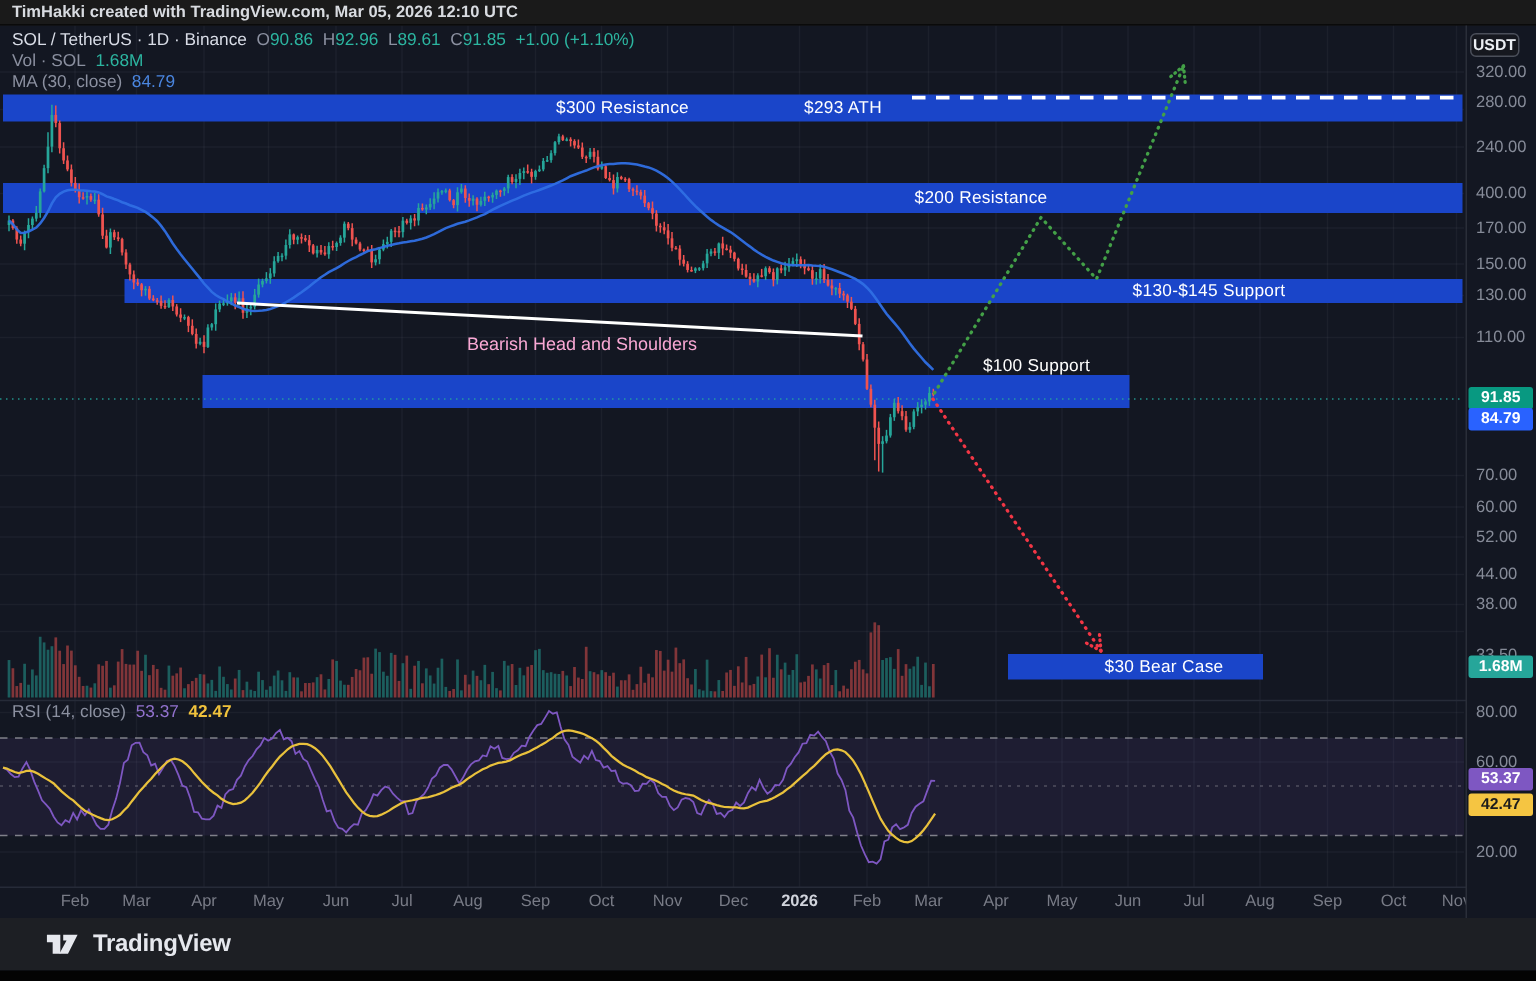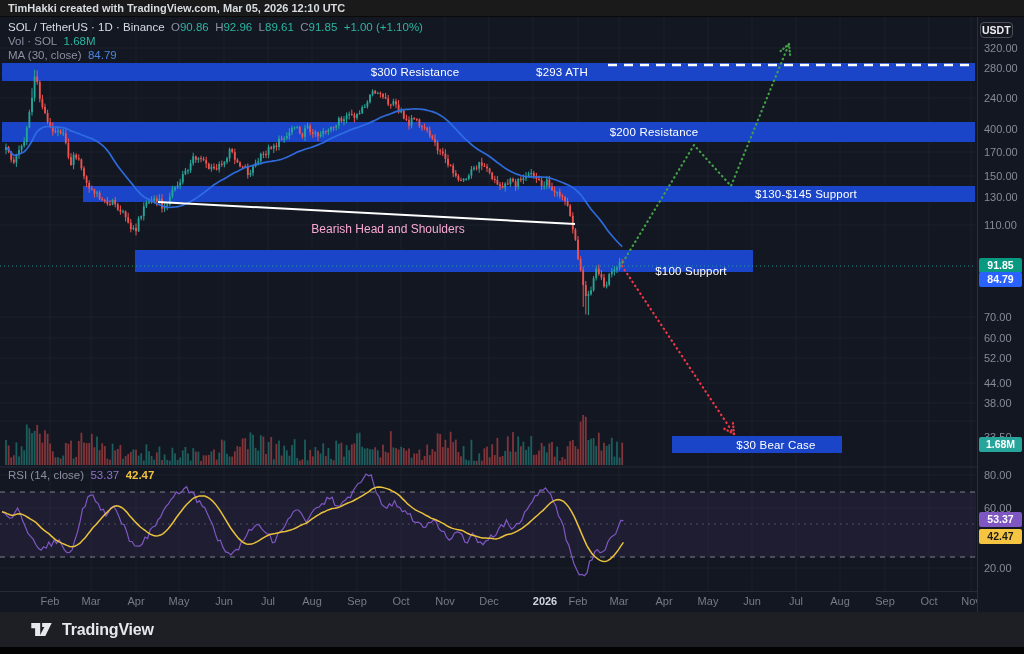--- a/index.html
+++ b/index.html
@@ -858,21 +858,21 @@
     <div id="rsi-legend" class="abs lbl">
       <span class="t-dim">RSI (14, close)</span>&nbsp;
       <span class="t-pur">53.37</span>&nbsp;
       <span class="t-yel">42.47</span>
     </div>
 
     <div class="band-lbl lbl" style="left:415px;top:72px;">$300 Resistance</div>
     <div class="band-lbl lbl" style="left:562px;top:72px;">$293 ATH</div>
     <div class="band-lbl lbl" style="left:654px;top:132px;">$200 Resistance</div>
     <div class="band-lbl lbl" style="left:806px;top:194px;">$130-$145 Support</div>
-    <div class="band-lbl lbl" style="left:691px;top:271px;">$100 Support</div>
+    <div class="band-lbl lbl" style="left:691px;top:244px;">$100 Support</div>
     <div class="band-lbl lbl" style="left:776px;top:445px;">$30 Bear Case</div>
     <div class="note-lbl lbl" style="left:388px;top:229px;">Bearish Head and Shoulders</div>
   </div>
 
   <div id="price-scale" class="abs">
       <div class="tick lbl" style="top: 24px;">320.00</div>
       <div class="tick lbl" style="top: 44px;">280.00</div>
       <div class="tick lbl" style="top: 74px;">240.00</div>
       <div class="tick lbl" style="top: 105px;">400.00</div>
       <div class="tick lbl" style="top: 128px;">170.00</div>
@@ -899,21 +899,21 @@
       <div class="month lbl" style="left: 91px;">Mar</div>
       <div class="month lbl" style="left: 136px;">Apr</div>
       <div class="month lbl" style="left: 179px;">May</div>
       <div class="month lbl" style="left: 224px;">Jun</div>
       <div class="month lbl" style="left: 268px;">Jul</div>
       <div class="month lbl" style="left: 312px;">Aug</div>
       <div class="month lbl" style="left: 357px;">Sep</div>
       <div class="month lbl" style="left: 401px;">Oct</div>
       <div class="month lbl" style="left: 445px;">Nov</div>
       <div class="month lbl" style="left: 489px;">Dec</div>
-      <div class="month lbl bold" style="left: 533px; margin-left: 12px;">2026</div>
+      <div class="month lbl bold" style="left: 533px;">2026</div>
       <div class="month lbl" style="left: 578px;">Feb</div>
       <div class="month lbl" style="left: 619px;">Mar</div>
       <div class="month lbl" style="left: 664px;">Apr</div>
       <div class="month lbl" style="left: 708px;">May</div>
       <div class="month lbl" style="left: 752px;">Jun</div>
       <div class="month lbl" style="left: 796px;">Jul</div>
       <div class="month lbl" style="left: 840px;">Aug</div>
       <div class="month lbl" style="left: 885px;">Sep</div>
       <div class="month lbl" style="left: 929px;">Oct</div>
       <div class="month lbl" style="left: 971px;">Nov</div>

